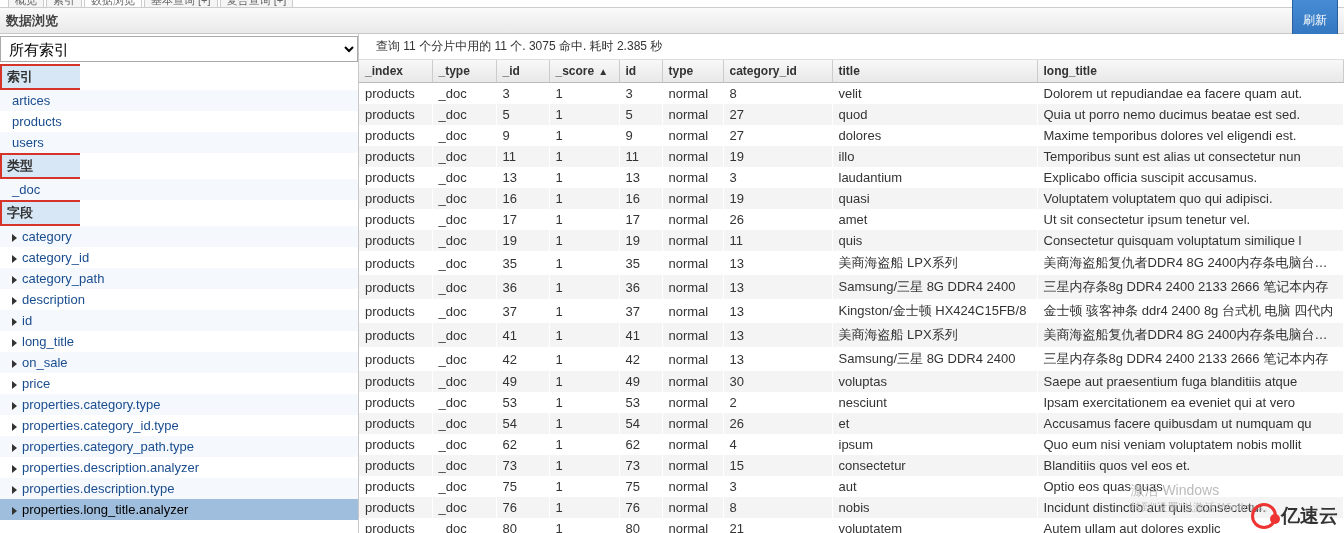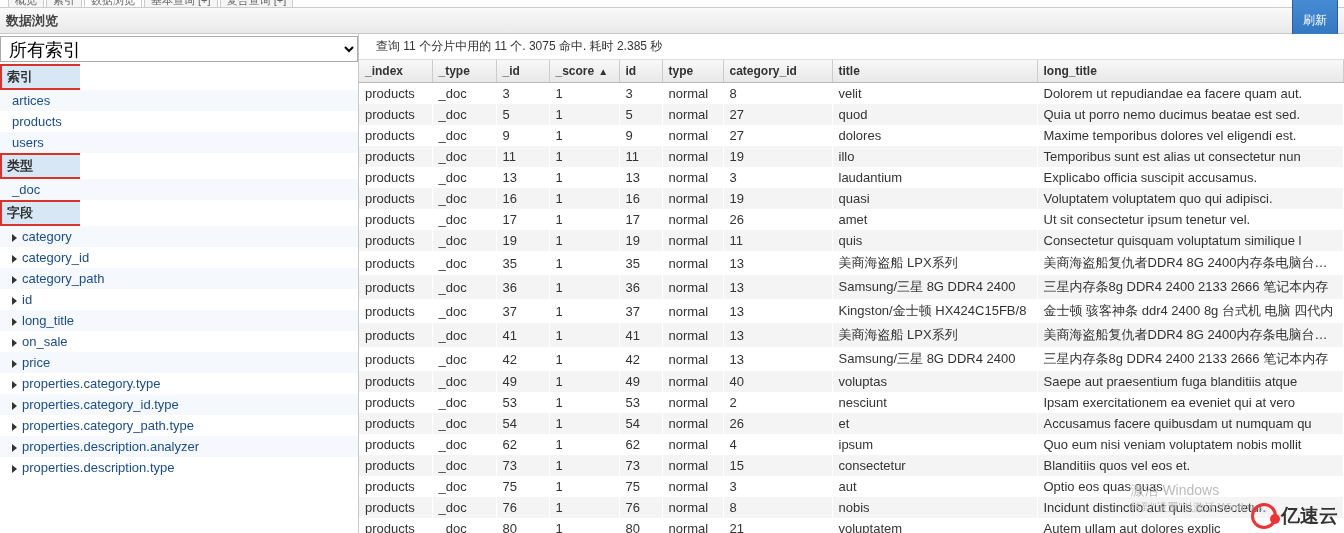--- a/index.html
+++ b/index.html
@@ -75,21 +75,21 @@
     overflow: hidden;
     display: flex;
     flex-direction: column;
   }
 
   
   .index-select {
     width: 100%;
     height: 26px;
     border: 1px solid #aaa;
-    font-size: 18px;
+    font-size: 15px;
     padding: 2px 4px;
     background: #fff;
     margin: 2px 0;
   }
 
   .panel {
     font-size: 13px;
   }
   .panel-header {
     background: #d7e7f5;
@@ -245,29 +245,31 @@
       <div class="panel-header boxed">类型</div>
       <div id="sec-type">
           <div class="panel-item"><span>_doc</span></div>
         </div>
 
       <div class="panel-header boxed">字段</div>
       <div id="sec-field">
           <div class="panel-item"><span class="arrow"></span><span>category</span></div>
           <div class="panel-item"><span class="arrow"></span><span>category_id</span></div>
           <div class="panel-item"><span class="arrow"></span><span>category_path</span></div>
+          <div class="panel-item"><span class="arrow"></span><span>description</span></div>
           <div class="panel-item"><span class="arrow"></span><span>id</span></div>
           <div class="panel-item"><span class="arrow"></span><span>long_title</span></div>
           <div class="panel-item"><span class="arrow"></span><span>on_sale</span></div>
           <div class="panel-item"><span class="arrow"></span><span>price</span></div>
           <div class="panel-item"><span class="arrow"></span><span>properties.category.type</span></div>
           <div class="panel-item"><span class="arrow"></span><span>properties.category_id.type</span></div>
           <div class="panel-item"><span class="arrow"></span><span>properties.category_path.type</span></div>
           <div class="panel-item"><span class="arrow"></span><span>properties.description.analyzer</span></div>
           <div class="panel-item"><span class="arrow"></span><span>properties.description.type</span></div>
+          <div class="panel-item selected"><span class="arrow"></span><span>properties.long_title.analyzer</span></div>
         </div>
     </div>
   </div>
 
   <div class="content">
     <div class="query-info">查询 11 个分片中用的 11 个. 3075 命中. 耗时 2.385 秒</div>
     <div class="table-wrap">
       <table>
         <thead>
             <tr id="thead-row">
@@ -426,21 +428,21 @@
               <td class="col-title">Samsung/三星 8G DDR4 2400</td>
               <td class="col-long_title">三星内存条8g DDR4 2400 2133 2666 笔记本内存</td>
             </tr>
             <tr>
               <td class="col-_index">products</td>
               <td class="col-_type">_doc</td>
               <td class="col-_id">49</td>
               <td class="col-_score">1</td>
               <td class="col-id">49</td>
               <td class="col-type">normal</td>
-              <td class="col-category_id">40</td>
+              <td class="col-category_id">30</td>
               <td class="col-title">voluptas</td>
               <td class="col-long_title">Saepe aut praesentium fuga blanditiis atque</td>
             </tr>
             <tr>
               <td class="col-_index">products</td>
               <td class="col-_type">_doc</td>
               <td class="col-_id">53</td>
               <td class="col-_score">1</td>
               <td class="col-id">53</td>
               <td class="col-type">normal</td>

